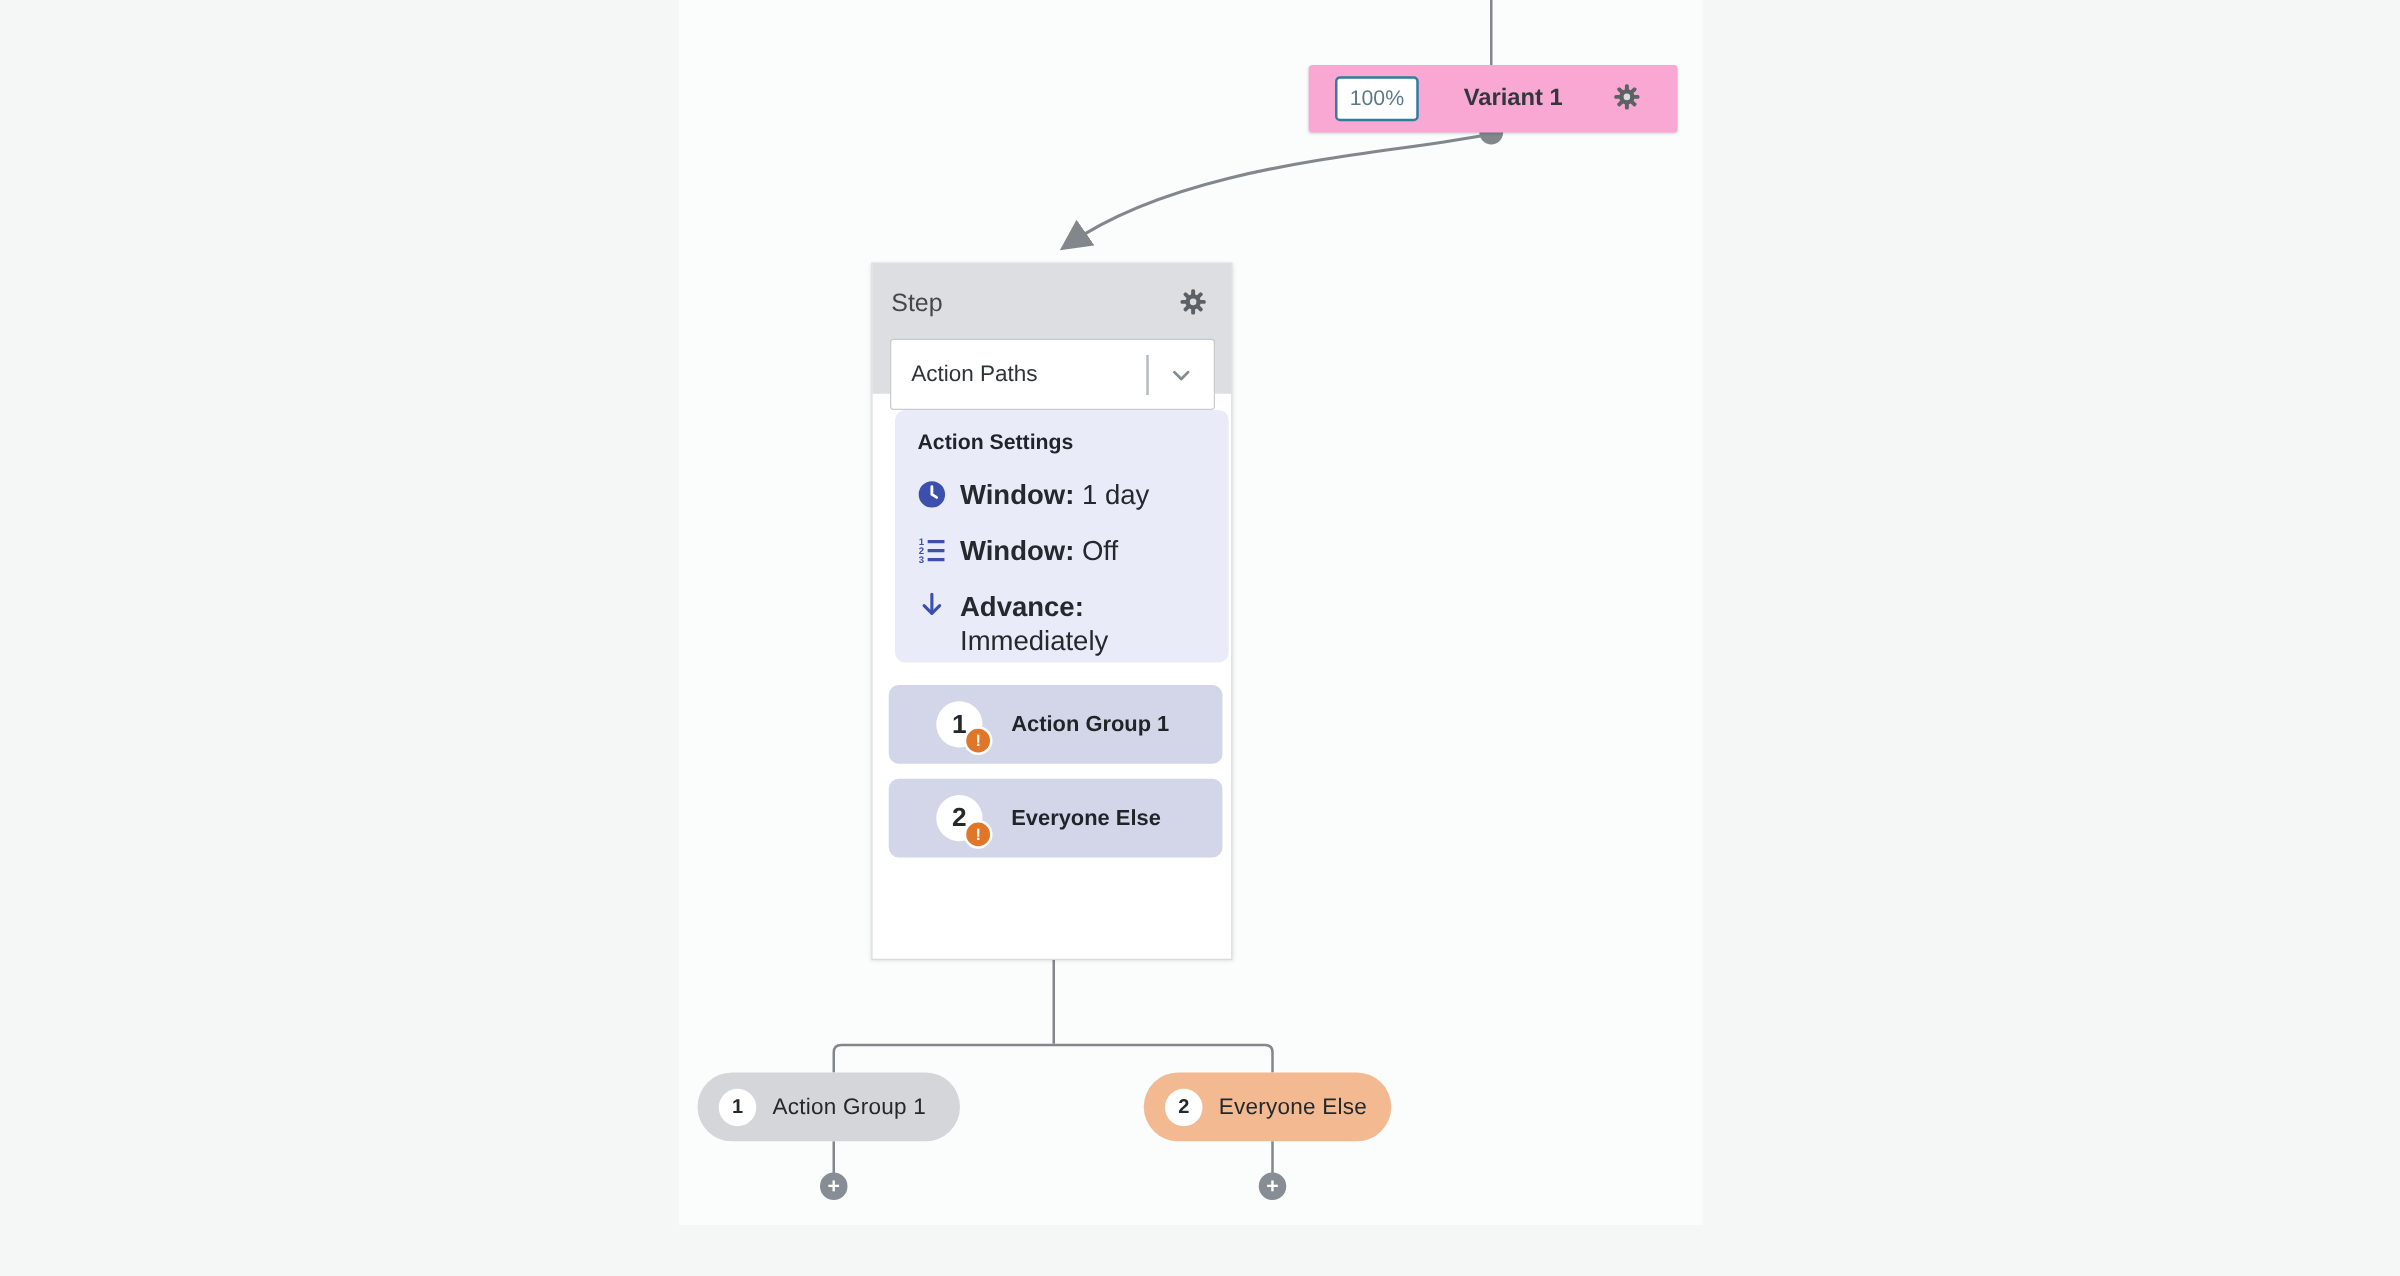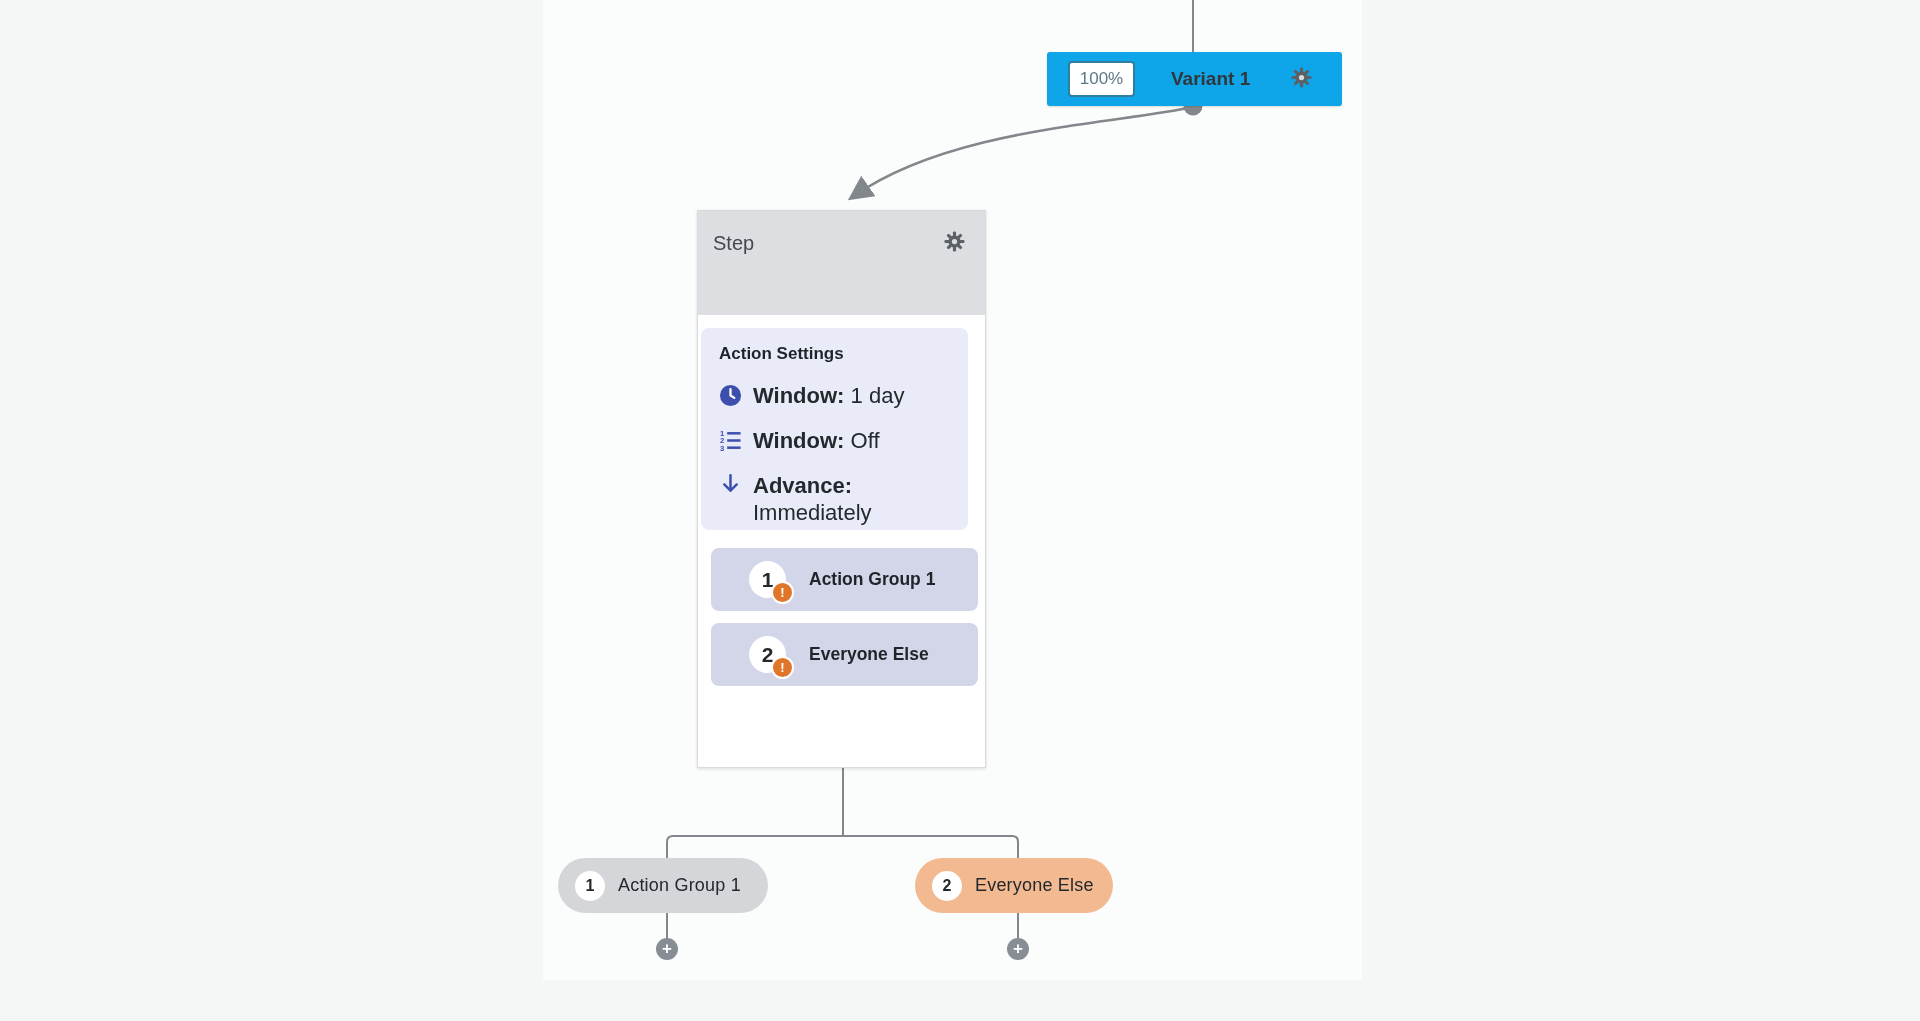--- a/index.html
+++ b/index.html
@@ -13,21 +13,21 @@
   #canvas { position: absolute; inset: 0; }
   .white-band {
     position: absolute; left: 543px; top: 0; width: 819px; height: 980px;
     background: #fbfcfc;
   }
   svg.connectors { position: absolute; inset: 0; pointer-events: none; }
 
   
   .variant-node {
     position: absolute; left: 1047px; top: 52px; width: 295px; height: 54px;
-    background: #0ea5e9; border-radius: 3px;
+    background: #f9a8d4; border-radius: 3px;
     box-shadow: 0 1px 2px rgba(0,0,0,.14);
     display: flex; align-items: center;
   }
   .percent-badge {
     margin-left: 21px; width: 67px; height: 36px;
     background: #ffffff; border: 2px solid #2f7e9e; border-radius: 4px;
     display: flex; align-items: center; justify-content: center;
     font-size: 17px; color: #5b7987;
   }
   .variant-title { margin-left: 36px; font-size: 19px; font-weight: bold; color: #32373b; }
@@ -60,21 +60,21 @@
 
   .draft-bar {
     height: 32px; background: #798086; display: flex; align-items: center;
   }
   .draft-bar span {
     margin-left: 19px; color: #ffffff; font-weight: bold; font-size: 15px; letter-spacing: 1px;
   }
 
   .card-body { position: relative; }
   .settings-box {
-    position: absolute; left: 3px; top: 13px; width: 267px; height: 202px;
+    position: absolute; left: 18px; top: 13px; width: 267px; height: 202px;
     background: #e9ebf8; border-radius: 8px; padding: 16px 14px 0 18px;
   }
   .settings-title { font-size: 17px; font-weight: bold; color: #1f2428; }
   .setting-row { display: flex; align-items: center; margin-top: 18px; }
   .setting-row.top-align { align-items: flex-start; }
   .setting-icon { width: 23px; height: 23px; flex: 0 0 23px; margin-right: 11px; }
   .setting-text { font-size: 22px; color: #24292d; line-height: 27px; }
   .setting-text b { font-weight: bold; }
 
   .group-row {
@@ -184,20 +184,29 @@
               <rect x="10.2" y="0.5" width="3.6" height="6" rx="1.4" transform="rotate(180 12 12)"></rect>
               <rect x="10.2" y="0.5" width="3.6" height="6" rx="1.4" transform="rotate(225 12 12)"></rect>
               <rect x="10.2" y="0.5" width="3.6" height="6" rx="1.4" transform="rotate(270 12 12)"></rect>
               <rect x="10.2" y="0.5" width="3.6" height="6" rx="1.4" transform="rotate(315 12 12)"></rect>
               <circle cx="12" cy="12" r="7"></circle>
             </g>
             <circle cx="12" cy="12" r="3" fill="#dcdee1"></circle>
           </svg>
         </span>
       </button>
+      <div class="type-select">
+        <span class="value">Action Paths</span>
+        <span class="divider"></span>
+        <span class="chev">
+          <svg viewBox="0 0 24 24" width="22" height="22" fill="none" stroke="#82898f" stroke-width="2.4" stroke-linecap="round" stroke-linejoin="round">
+            <path d="M6 9.5 L12 15.5 L18 9.5"></path>
+          </svg>
+        </span>
+      </div>
     </div>
 
 
     <div class="card-body">
       <div class="settings-box">
         <div class="settings-title">Action Settings</div>
 
         <div class="setting-row">
           <span class="setting-icon">
             <svg viewBox="0 0 24 24" width="23" height="23">

